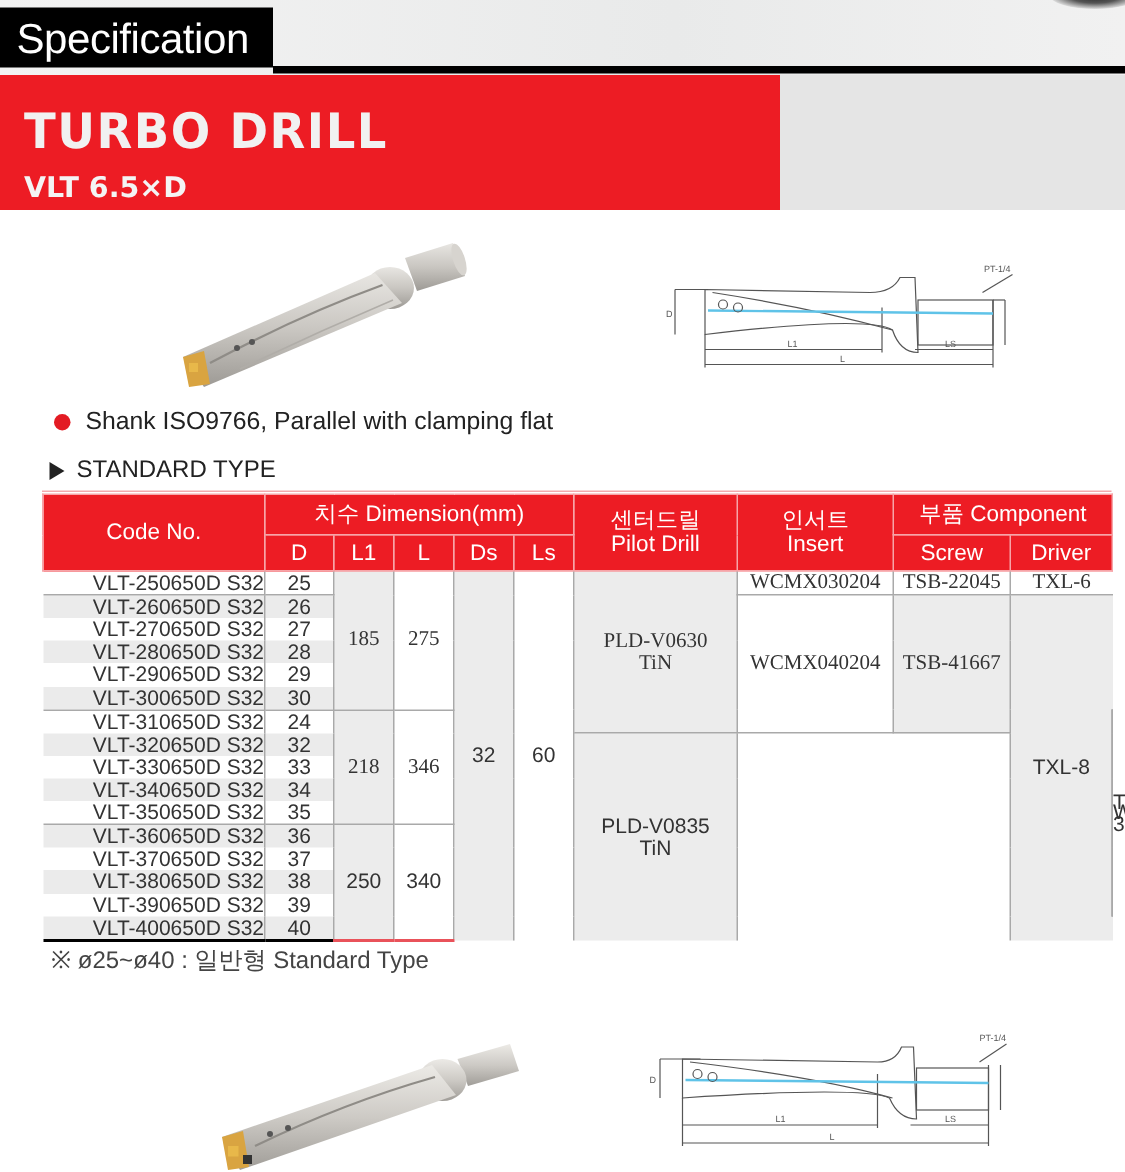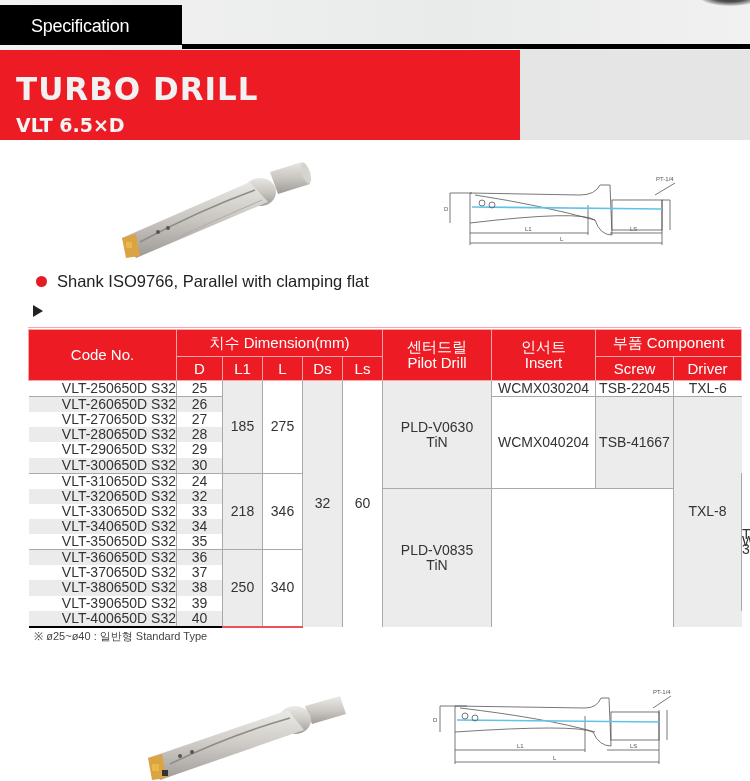--- a/index.html
+++ b/index.html
@@ -1,20 +1,20 @@
 <!DOCTYPE html>
 <html><head>
 <meta charset="utf-8">
 <style>
   * { box-sizing: border-box; margin: 0; padding: 0; }
   body { width: 750px; height: 781px; background: #ffffff; font-family: "Liberation Sans", sans-serif; position: relative; overflow: hidden; color: #222; }
 
   
   .top-bar { position: absolute; left: 0; top: 0; width: 750px; height: 50px; background: linear-gradient(90deg, #f3f3f3 0%, #e9eaea 60%, #f1f1f1 100%); }
-  .top-bar .spec-tab { position: absolute; left: 0; top: 5px; width: 182px; height: 40px; background: #000; color: #fff; font-size: 18px; padding-left: 31px; line-height: 42px; letter-spacing: -0.3px; }
+  .top-bar .spec-tab { position: absolute; left: 0; top: 5px; width: 182px; height: 40px; background: #000; color: #fff; font-size: 28px; padding-left: 11px; line-height: 42px; letter-spacing: -0.3px; }
   .top-bar .rule { position: absolute; left: 182px; top: 44px; right: 0; height: 5px; background: #000; }
   .top-bar .corner-shadow { position: absolute; right: -10px; top: -12px; width: 60px; height: 18px; border-radius: 50%; background: radial-gradient(ellipse at center, #222 0%, #555 40%, rgba(200,200,200,0) 75%); }
 
   
   .title-band { position: absolute; left: 0; top: 50px; width: 750px; height: 90px; background: #e5e5e5; }
   .title-band .red { position: absolute; left: 0; top: 0; width: 520px; height: 90px; background: #ed1c24; }
   .title-band .title { position: absolute; left: 16px; top: 20px; color: #f1f1f1; font-size: 31px; font-weight: bold; letter-spacing: 1px; font-family: "DejaVu Sans", sans-serif; transform: scaleY(1.05); }
   .title-band .subtitle { position: absolute; left: 16px; top: 64px; color: #f4f4f4; font-size: 19px; font-weight: bold; font-family: "DejaVu Sans", sans-serif; }
 
   
@@ -29,25 +29,25 @@
 
   
   .spec-table { position: absolute; left: 28px; top: 329px; width: 713px; border-collapse: collapse; table-layout: fixed; font-size: 14px; }
   .spec-table th { background: #ed1c24; color: #fff; font-weight: normal; border: 1px solid #f7a4a8; text-align: center; font-size: 15px; line-height: 16px; }
   .spec-table td { text-align: center; border-left: 1px solid #a9a9a9; border-right: 1px solid #a9a9a9; color: #333; font-size: 14px; line-height: 15px; height: 15.2px; padding: 0; }
   .spec-table td.code { text-align: right; border-left: none; }
   .spec-table tr.alt td.code, .spec-table tr.alt td.d { background: #ebebeb; }
   .spec-table td.grey { background: #ececec; }
   .spec-table td.white { background: #fff; }
   .spec-table tr.grp-end td.code, .spec-table tr.grp-end td.d { border-bottom: 1px solid #a9a9a9; }
-  .spec-table td.bb { border-bottom: 1px solid #a9a9a9; }
+  .spec-table td.bb { border-bottom: 1px solid #a9a9a9; font-family: Liberation Serif, serif; }
   .spec-table tr.last td { border-bottom: 2px solid #000000; }
   .spec-table td.lastcol { border-right: none; }
 
-  .footnote { position: absolute; left: 34px; top: 628px; font-size: 11px; color: #444; }
+  .footnote { position: absolute; left: 34px; top: 628px; font-size: 16px; color: #444; }
 
   .drill-photo2 { position: absolute; left: 140px; top: 670px; width: 230px; height: 111px; }
   .drawing2 { position: absolute; left: 425px; top: 680px; width: 255px; height: 90px; }
 </style>
 </head>
 <body>
 
 <div class="top-bar">
   <div class="corner-shadow"></div>
   <div class="spec-tab">Specification</div>
@@ -108,20 +108,21 @@
     <text x="226" y="16">PT-1/4</text>
   </g>
 </svg>
 
 <div class="bullet-line">
   <span class="dot"></span>
   <span>Shank ISO9766, Parallel with clamping flat</span>
 </div>
 <div class="type-line">
   <span class="tri"></span>
+  <span>STANDARD TYPE</span>
 </div>
 <div class="pink-rule"></div>
 
 <table class="spec-table">
   <colgroup>
     <col style="width:148px">
       <col style="width:46px">
       <col style="width:40px">
       <col style="width:40px">
       <col style="width:40px">

